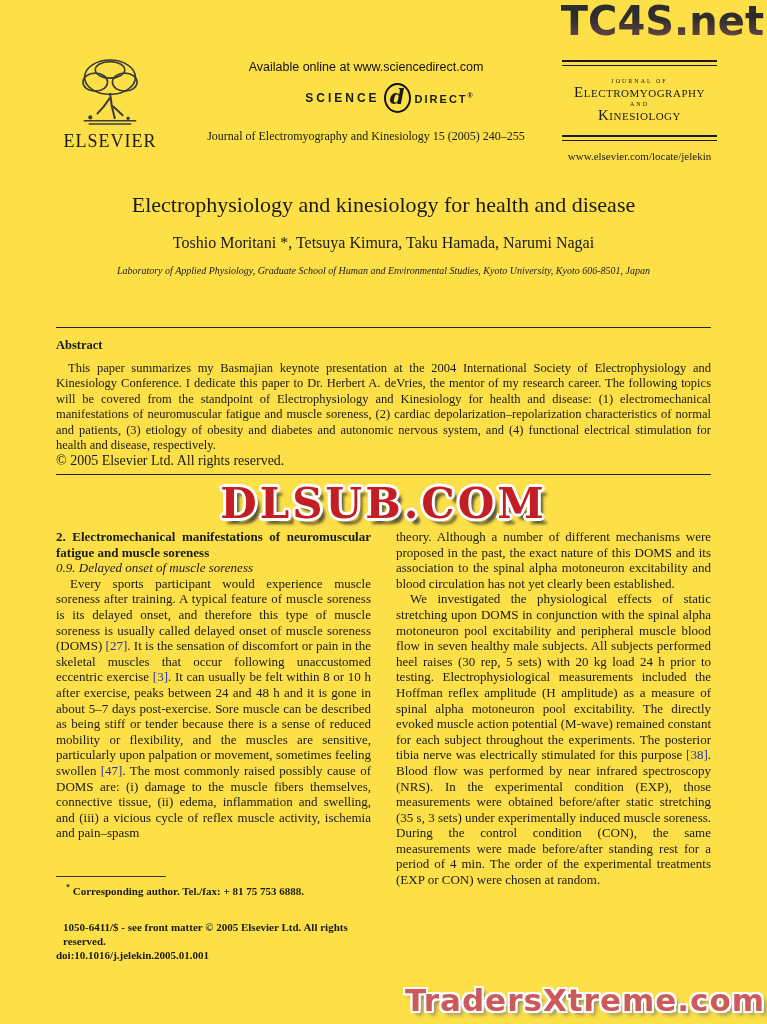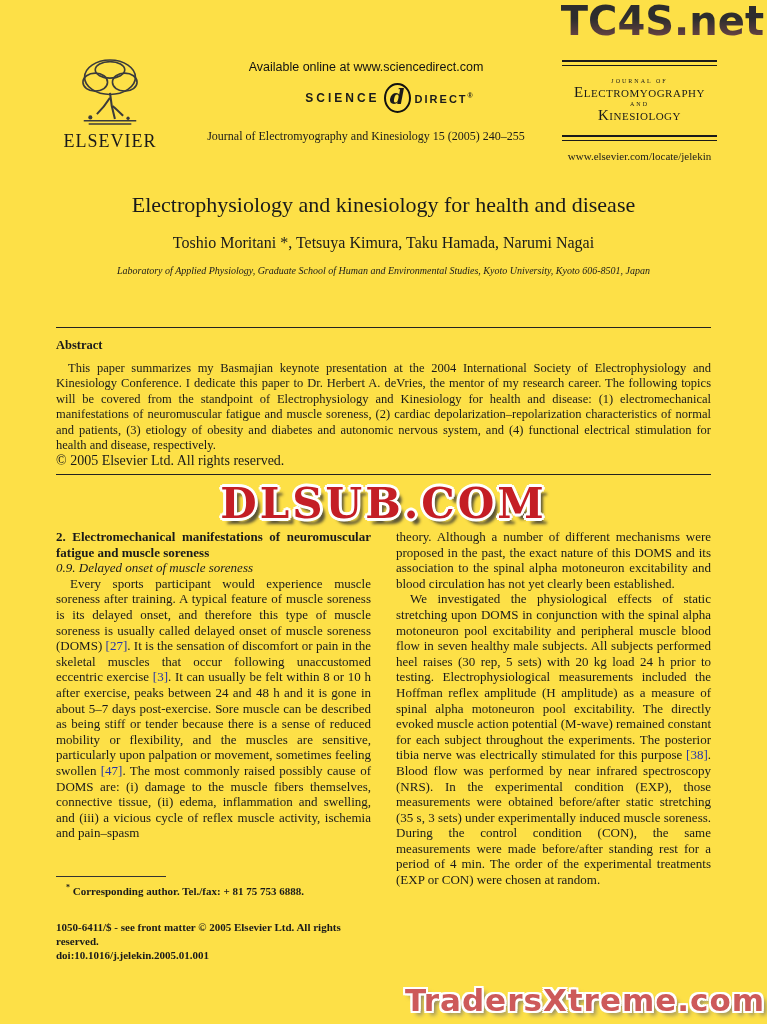--- a/index.html
+++ b/index.html
@@ -94,21 +94,21 @@
   .indent{text-indent:14px;}
   a.ref, .ref{color:#2233aa; text-decoration:none; cursor:pointer;}
 
   
   .footnotes{position:absolute; top:876px; left:56px; width:330px; font-size:11px; line-height:14px;font-weight:bold;}
   .fn-rule{width:110px; border-top:1px solid #333; margin-bottom:4px;}
   .fn-line{margin:0; text-indent:10px;}
   .fn-star{font-size:8px; vertical-align:super;}
   .fn-email{margin:0; text-indent:16px;}
   .fn-email .lbl{font-style:italic;}
-  .fn-issn{margin:22px 0 0 0;}
+  .fn-issn{margin:22px 0 0 7px;}
   .fn-doi{margin:0;}
 </style>
 </head>
 <body>
 
 <div class="page">
 
   <div class="wm-top">TC4S.net</div>
   <div class="wm-mid">DLSUB.COM</div>
   <div class="wm-bottom">TradersXtreme.com</div>

